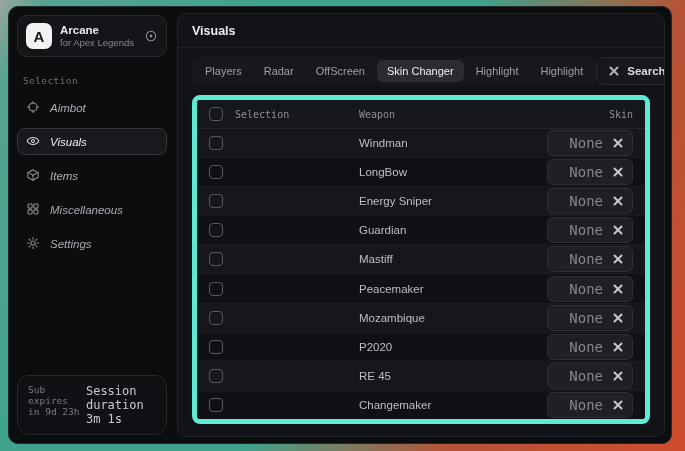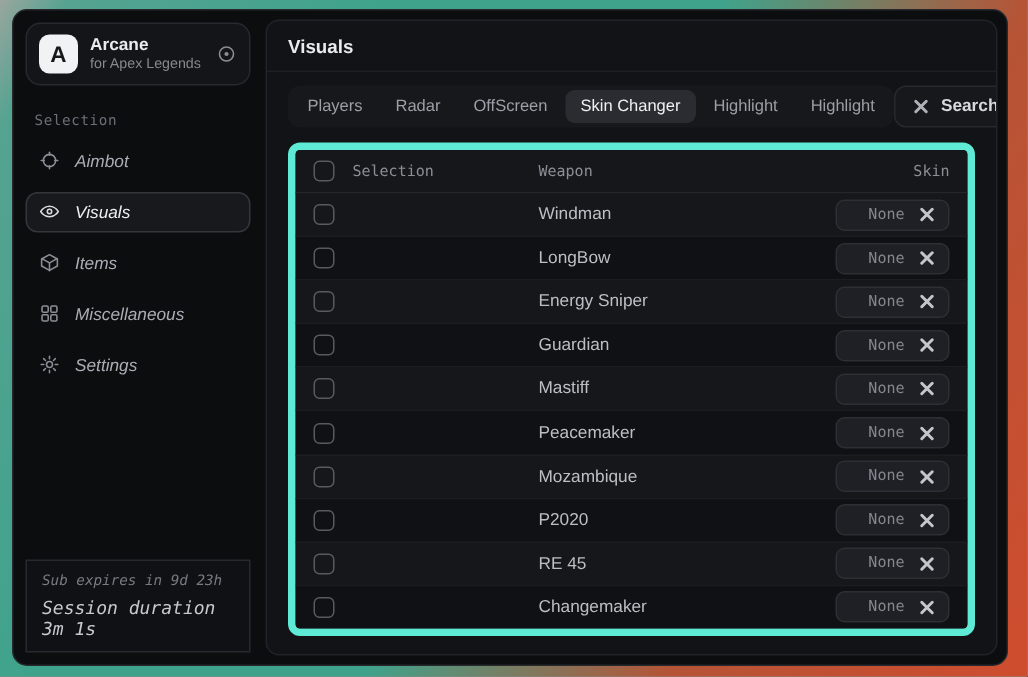--- a/index.html
+++ b/index.html
@@ -40,22 +40,22 @@
   .nav-item {
     display:flex; align-items:center; gap:9px; height:27px; padding:0 8px;
     border-radius:8px; border:1px solid transparent;
     color:#a9adb4; font-size:11.5px; cursor:pointer;font-style:italic;
   }
   .nav-item .icon { width:15px; height:15px; color:#8a8e95; display:flex; }
   .nav-item.active { background:#17191d; border-color:#33373c; color:#eceef0; }
   .nav-item.active .icon { color:#d9dcdf; }
 
   .side-footer {
-    margin-top:auto; background:#101114; border:1px solid #26292d; border-radius:0;
-    padding:8px 10px; display:flex; flex-direction:column; gap:5px;font-style:italic;
+    margin-top:auto; background:#101114; border:1px solid #26292d; border-radius:12px;
+    padding:8px 10px; display:flex; flex-direction:row; gap:5px;
   }
   .side-footer .l1 { color:#767b83; font-size:9.5px; }
   .side-footer .l2 { color:#c6cad0; font-size:12px; }
 
   
   .main {
     flex:1; margin:6px 6px 6px 2px; background:#121316;
     border:1px solid #202329; border-radius:9px;
     display:flex; flex-direction:column; overflow:hidden;
   }
@@ -96,21 +96,21 @@
   .t-row:nth-child(even) { background:#101114; }
   .weapon-name { color:#bbbfc5; font-size:11.5px; }
   .checkbox {
     width:14px; height:14px; border:1.5px solid #565b62; border-radius:4px;
     background:transparent; cursor:pointer;
   }
   .skin-badge {
     display:flex; align-items:center; gap:10px; background:#1e2025;
     border:1px solid #2c2f34; border-radius:6px; padding:4px 9px; cursor:pointer;
   }
-  .skin-badge .skin-val { color:#83878e; font-size:10px;margin-left:12px; }
+  .skin-badge .skin-val { color:#83878e; font-size:14px;margin-left:12px; }
   .skin-badge .icon { color:#c3c7cd; display:flex; }
 
   svg.sicon { width:14px; height:14px; fill:none; stroke:currentColor; stroke-width:1.8; stroke-linecap:round; stroke-linejoin:round; }
   svg.xicon { width:10px; height:10px; fill:none; stroke:currentColor; stroke-width:2; stroke-linecap:round; }
 </style>
 </head>
 <body>
 
 <div class="app">
 

